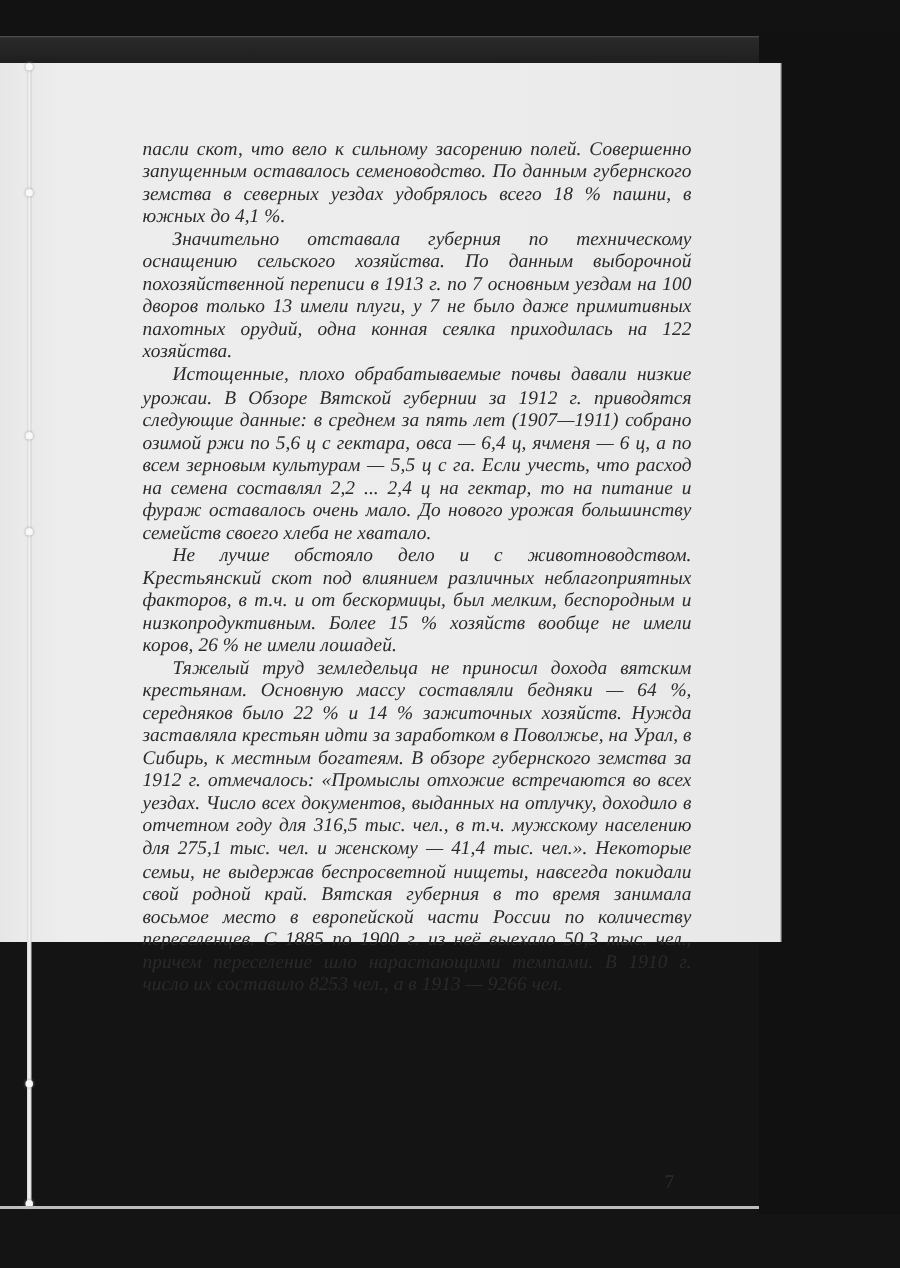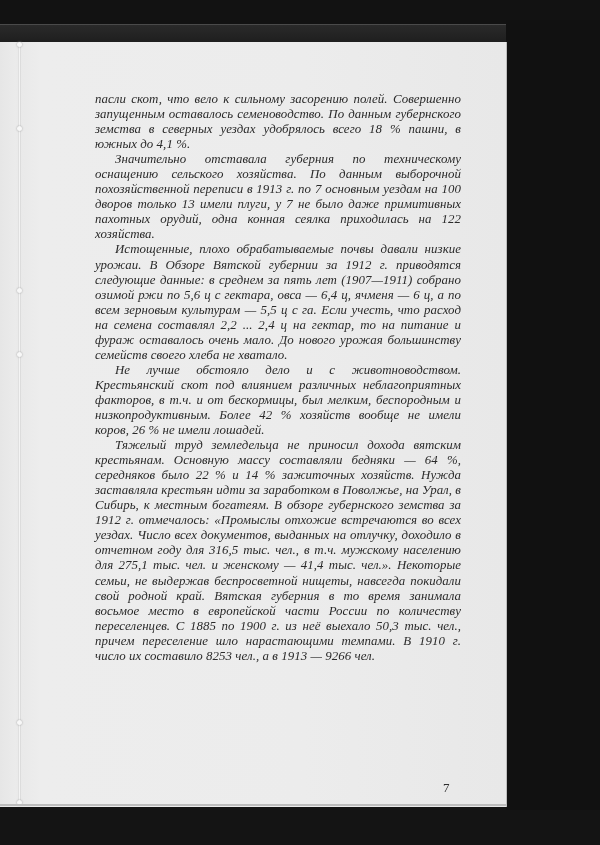--- a/index.html
+++ b/index.html
@@ -29,23 +29,24 @@
     }
     .right-shadow {
       position: absolute;
       left: 506px; top: 20px;
       width: 94px; height: 790px;
       background: #111111;
     }
     .page {
       position: absolute;
       left: 0; top: 42px;
-      width: 506px; height: 765px;
+      width: 506px; height: 586px;
       background: linear-gradient(90deg, #e6e6e6 0%, #ebebeb 3%, #e9e9e9 4%, #ededed 8%, #ececec 60%, #e8e8e8 100%);
       box-shadow: 1px 0 0 #bdbdbd;
+      padding-left: 14px;
     }
     .spine-line {
       position: absolute;
       left: 18px; top: 0;
       width: 3px; height: 762px;
       background: linear-gradient(90deg, #d6d6d6, #f4f4f4, #d0d0d0);
     }
     .stitch {
       position: absolute;
       left: 17px;
@@ -100,20 +101,20 @@
   <div class="stitch" style="top:84px;"></div>
   <div class="stitch" style="top:246px;"></div>
   <div class="stitch" style="top:310px;"></div>
   <div class="stitch" style="top:678px;"></div>
   <div class="stitch" style="top:758px;"></div>
 
   <div class="text-block">
     <p class="para">пасли скот, что вело к сильному засорению полей. Совершенно запущенным оставалось семеноводство. По данным губернского земства в северных уездах удобрялось всего 18 % пашни, в южных до 4,1 %.</p>
     <p class="para indent">Значительно отставала губерния по техническому оснащению сельского хозяйства. По данным выборочной похозяйственной переписи в 1913 г. по 7 основным уездам на 100 дворов только 13 имели плуги, у 7 не было даже примитивных пахотных орудий, одна конная сеялка приходилась на 122 хозяйства.</p>
     <p class="para indent">Истощенные, плохо обрабатываемые почвы давали низкие урожаи. В Обзоре Вятской губернии за 1912 г. приводятся следующие данные: в среднем за пять лет (1907—1911) собрано озимой ржи по 5,6 ц с гектара, овса — 6,4 ц, ячменя — 6 ц, а по всем зерновым культурам — 5,5 ц с га. Если учесть, что расход на семена составлял 2,2 ... 2,4 ц на гектар, то на питание и фураж оставалось очень мало. До нового урожая большинству семейств своего хлеба не хватало.</p>
-    <p class="para indent">Не лучше обстояло дело и с животноводством. Крестьянский скот под влиянием различных неблагоприятных факторов, в т.ч. и от бескормицы, был мелким, беспородным и низкопродуктивным. Более 42 % хозяйств вообще не имели коров, 26 % не имели лошадей.</p>
+    <p class="para indent">Не лучше обстояло дело и с животноводством. Крестьянский скот под влиянием различных неблагоприятных факторов, в т.ч. и от бескормицы, был мелким, беспородным и низкопродуктивным. Более 15 % хозяйств вообще не имели коров, 26 % не имели лошадей.</p>
     <p class="para indent">Тяжелый труд земледельца не приносил дохода вятским крестьянам. Основную массу составляли бедняки — 64 %, середняков было 22 % и 14 % зажиточных хозяйств. Нужда заставляла крестьян идти за заработком в Поволжье, на Урал, в Сибирь, к местным богатеям. В обзоре губернского земства за 1912 г. отмечалось: «Промыслы отхожие встречаются во всех уездах. Число всех документов, выданных на отлучку, доходило в отчетном году для 316,5 тыс. чел., в т.ч. мужскому населению для 275,1 тыс. чел. и женскому — 41,4 тыс. чел.». Некоторые семьи, не выдержав беспросветной нищеты, навсегда покидали свой родной край. Вятская губерния в то время занимала восьмое место в европейской части России по количеству переселенцев. С 1885 по 1900 г. из неё выехало 50,3 тыс. чел., причем переселение шло нарастающими темпами. В 1910 г. число их составило 8253 чел., а в 1913 — 9266 чел.</p>
   </div>
 
   <div class="page-number">7</div>
 </div>
 
 <div class="page-bottom-edge"></div>
 
 </body></html>

